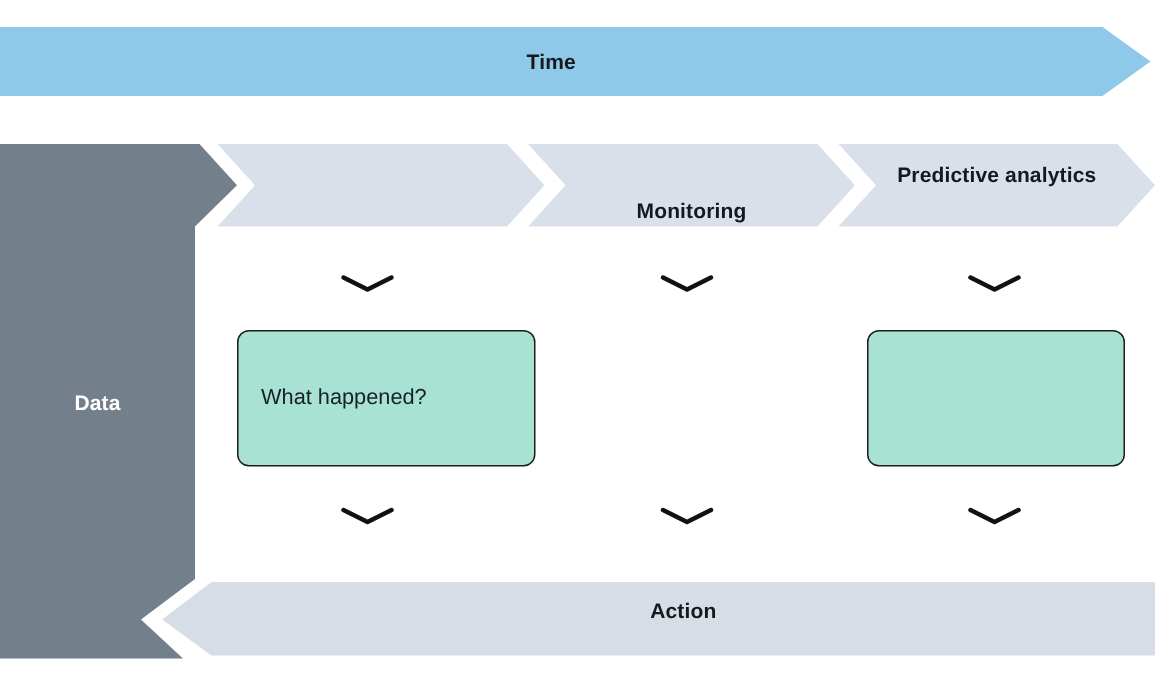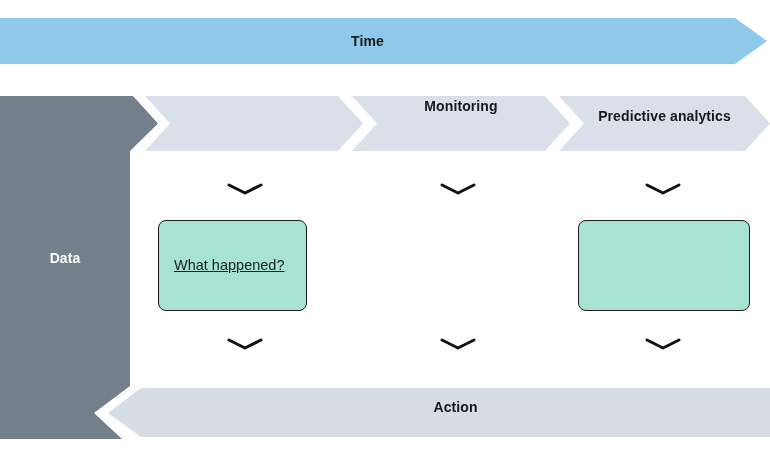--- a/index.html
+++ b/index.html
@@ -26,42 +26,42 @@
     display: flex;
     align-items: center;
     justify-content: center;
     font-weight: 700;
     font-size: 14px;
     color: #16181d;
     letter-spacing: 0.1px;
     pointer-events: none;
   }
   .lbl-time   { left: 0;   top: 18px;  width: 735px; height: 46px; }
-  .lbl-data   { left: 0;   top: 86px;  width: 130px; height: 343px; color: #ffffff; }
+  .lbl-data   { left: 0;   top: 96px;  width: 130px; height: 343px; color: #ffffff; }
   .lbl-stage1 { left: 145px; top: 96px; width: 218px; height: 55px; }
-  .lbl-stage2 { left: 352px; top: 78px; width: 218px; height: 55px; }
+  .lbl-stage2 { left: 352px; top: 112px; width: 218px; height: 55px; }
   .lbl-stage3 { left: 559px; top: 96px; width: 211px; height: 39px; }
   .lbl-action { left: 141px; top: 388px; width: 629px; height: 37px; }
   .qbox {
     position: absolute;
     top: 220px;
     height: 91px;
     box-sizing: border-box;
     background: #A8E2D2;
     border: 1.3px solid #1c1c1c;
     border-radius: 8px;
     display: flex;
     flex-direction: column;
     justify-content: center;
     padding: 0 15px;
     font-size: 14.5px;
     line-height: 22.5px;
     color: #17202b;
   }
-  .qbox-1 { left: 158px; width: 149px; text-decoration: underline; }
+  .qbox-1 { left: 158px; width: 199px; }
   .qbox-2 { left: 373px; width: 170px; }
   .qbox-3 { left: 578px; width: 172px; }
 </style>
 </head>
 <body>
 
 <div class="stage-canvas">
 
   <svg class="shape-layer" viewBox="0 0 770 456">
 

